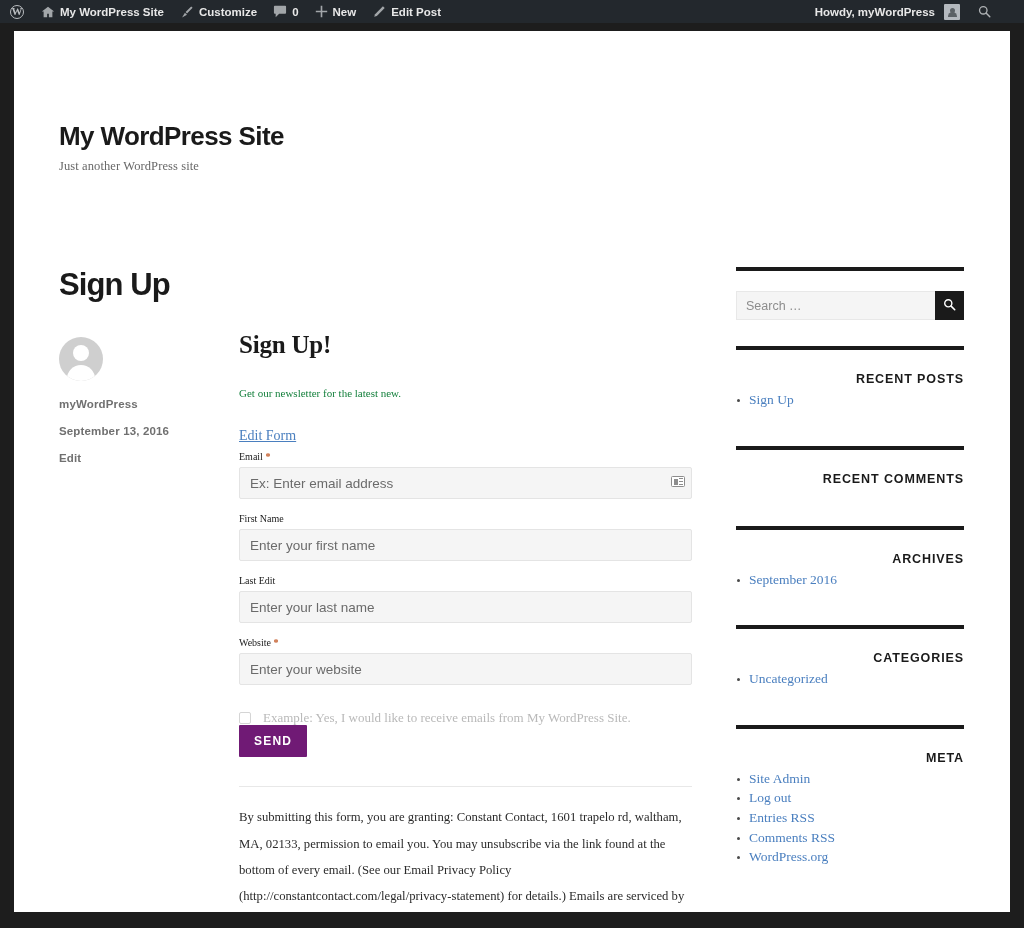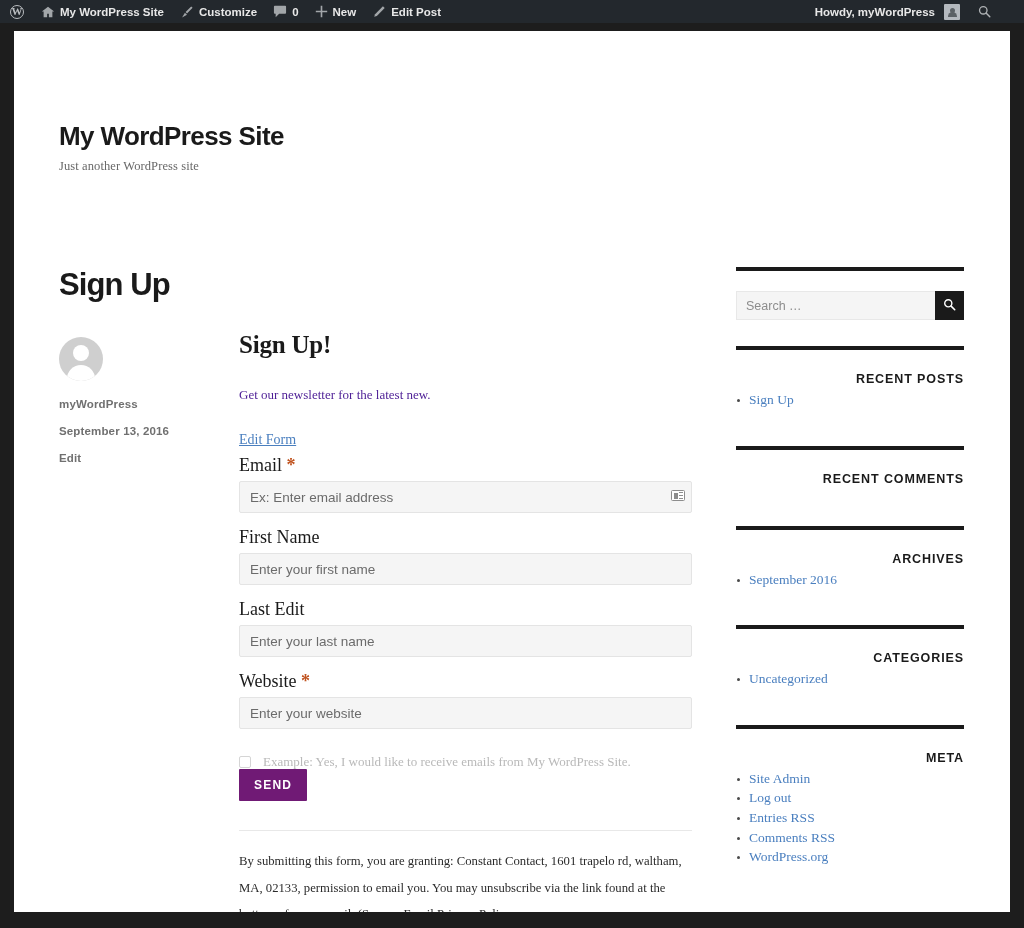--- a/index.html
+++ b/index.html
@@ -161,37 +161,37 @@
   #form-title {
     font-family: "Liberation Serif", serif;
     font-size: 25px;
     font-weight: bold;
     color: #1a1a1a;
     margin: 0;
     letter-spacing: -0.2px;
   }
   #form-sub {
     font-family: "Liberation Serif", serif;
-    font-size: 13px;
-    color: #4c1d95;
+    font-size: 11px;
+    color: #15803d;
     margin: 28px 0 0 0;
   }
   #edit-form-link {
     display: inline-block;
     font-family: "Liberation Serif", serif;
     font-size: 14px;
     color: #4a7fbf;
     text-decoration: underline;
     margin-top: 29px;
     cursor: pointer;
   }
   .field { margin-top: 7px; }
   .field-label {
     font-family: "Liberation Serif", serif;
-    font-size: 18px;
+    font-size: 10px;
     color: #1a1a1a;
     display: block;
     margin-bottom: 5px;
   }
   .req { color: #c0531f; font-weight: bold; }
   .input-wrap { position: relative; }
   .text-input {
     width: 453px;
     height: 32px;
     background: #f5f5f5;

